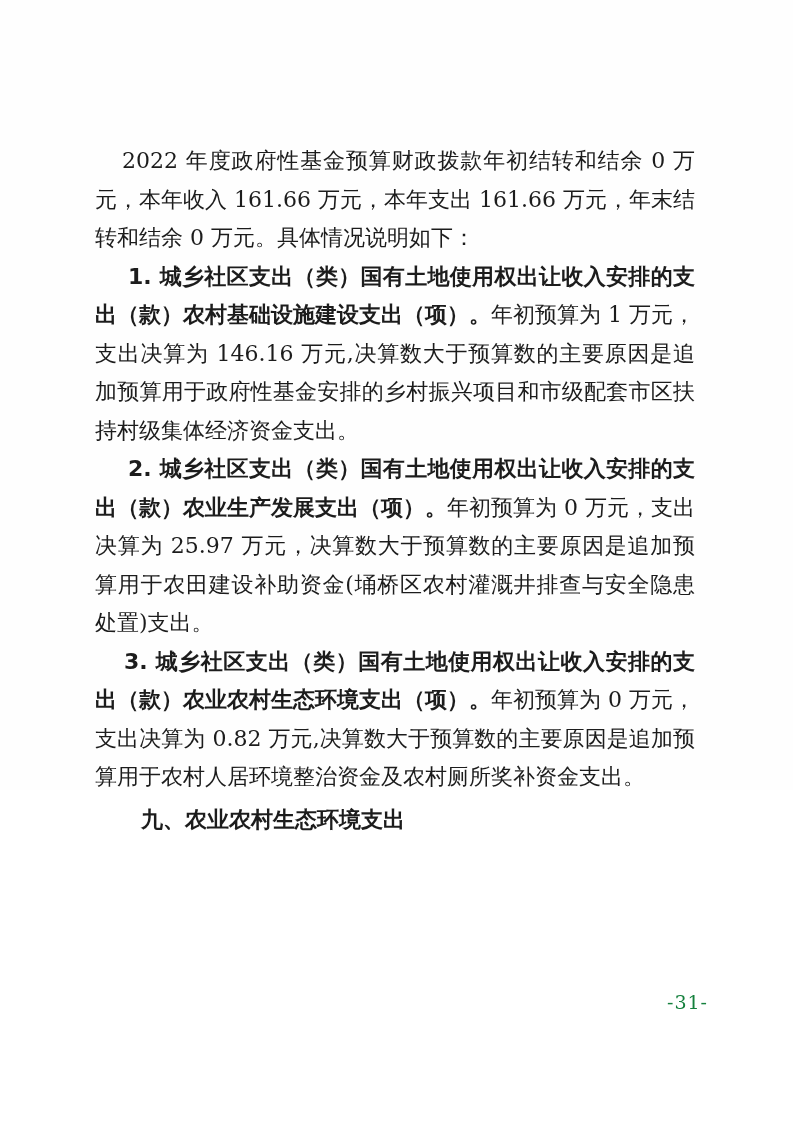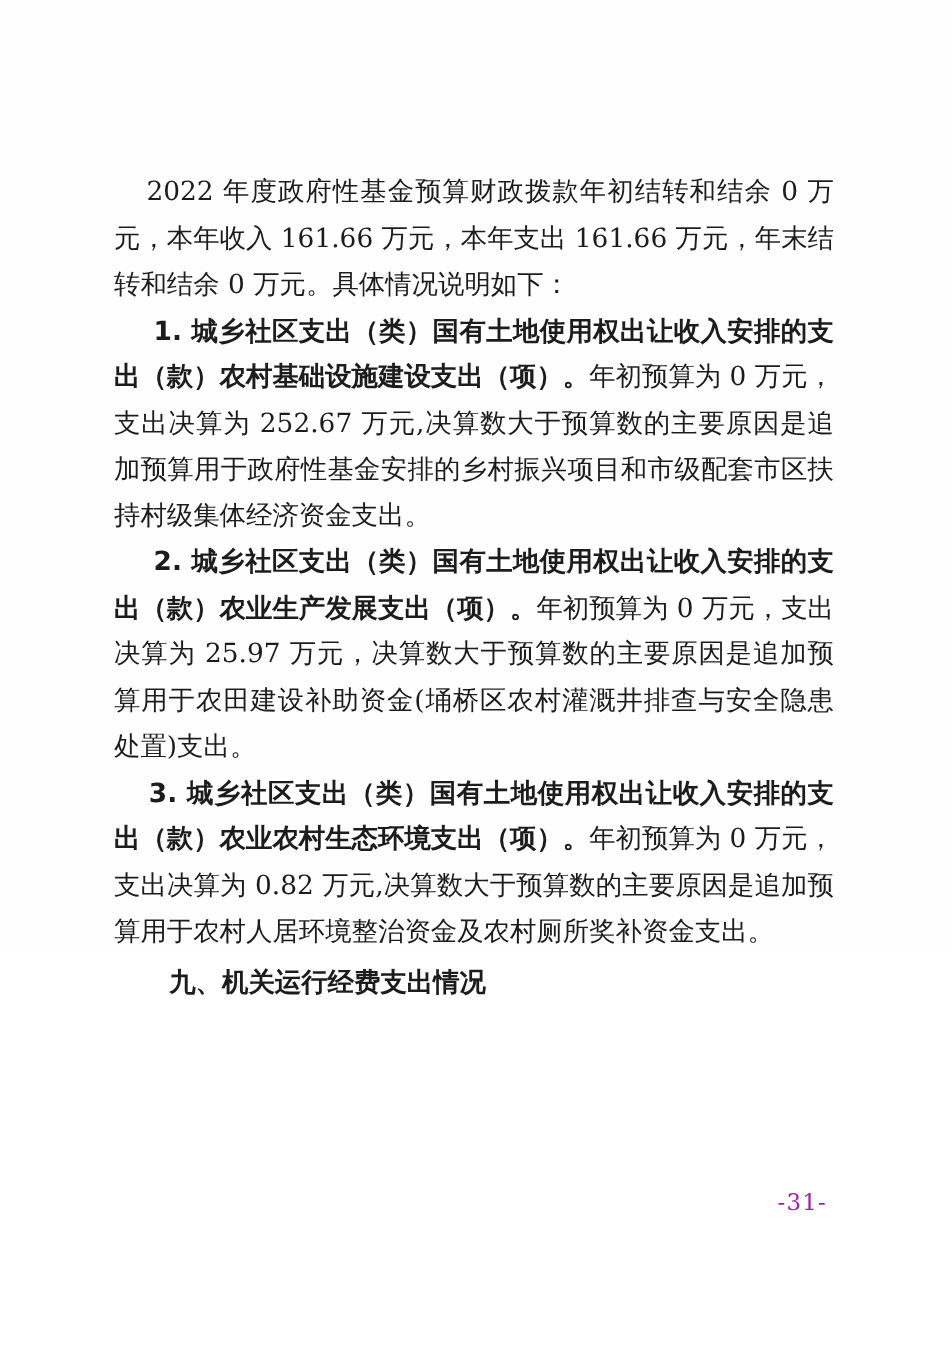--- a/index.html
+++ b/index.html
@@ -36,35 +36,35 @@
   }
   .seg-regular {
     font-weight: 400;
   }
   .seg-bold {
     font-weight: 700;
     font-family: "DejaVu Sans", "Liberation Sans", sans-serif;
   }
   .page-number {
     position: absolute;
-    right: 104px;
+    right: 85px;
     top: 992px;
     font-size: 19px;
     line-height: 20px;
     letter-spacing: 1px;
-    color: #a21caf;
+    color: #15803d;
     font-family: "DejaVu Serif", "Liberation Serif", serif;
     text-align: right;
   }
 </style>
 </head>
 <body>
 
 <div class="page" style="color: rgb(28, 28, 28); background: rgb(254, 254, 254);">
   <div class="content" id="paragraphs">
       <p class="para" style="text-indent: 27px;"><span class="seg-regular">2022 年度政府性基金预算财政拨款年初结转和结余 0 万元，本年收入 161.66 万元，本年支出 161.66 万元，年末结转和结余 0 万元。具体情况说明如下：</span></p>
-      <p class="para" style="text-indent: 33px;"><span class="seg-bold">1. 城乡社区支出（类）国有土地使用权出让收入安排的支出（款）农村基础设施建设支出（项）。</span><span class="seg-regular">年初预算为 0 万元，支出决算为 252.67 万元,决算数大于预算数的主要原因是追加预算用于政府性基金安排的乡村振兴项目和市级配套市区扶持村级集体经济资金支出。</span></p>
+      <p class="para" style="text-indent: 33px;"><span class="seg-bold">1. 城乡社区支出（类）国有土地使用权出让收入安排的支出（款）农村基础设施建设支出（项）。</span><span class="seg-regular">年初预算为 1 万元，支出决算为 146.16 万元,决算数大于预算数的主要原因是追加预算用于政府性基金安排的乡村振兴项目和市级配套市区扶持村级集体经济资金支出。</span></p>
       <p class="para" style="text-indent: 33px;"><span class="seg-bold">2. 城乡社区支出（类）国有土地使用权出让收入安排的支出（款）农业生产发展支出（项）。</span><span class="seg-regular">年初预算为 0 万元，支出决算为 25.97 万元，决算数大于预算数的主要原因是追加预算用于农田建设补助资金(埇桥区农村灌溉井排查与安全隐患处置)支出。</span></p>
       <p class="para" style="text-indent: 29px;"><span class="seg-bold">3. 城乡社区支出（类）国有土地使用权出让收入安排的支出（款）农业农村生态环境支出（项）。</span><span class="seg-regular">年初预算为 0 万元，支出决算为 0.82 万元,决算数大于预算数的主要原因是追加预算用于农村人居环境整治资金及农村厕所奖补资金支出。</span></p>
-      <p class="para" style="text-indent: 46px; margin-top: 4px;"><span class="seg-bold">九、机关运行经费支出情况</span></p>
+      <p class="para" style="text-indent: 46px; margin-top: 4px;"><span class="seg-bold">九、农业农村生态环境支出</span></p>
     </div>
   <div class="page-number">-31-</div>
 </div>
 
 </body></html>

